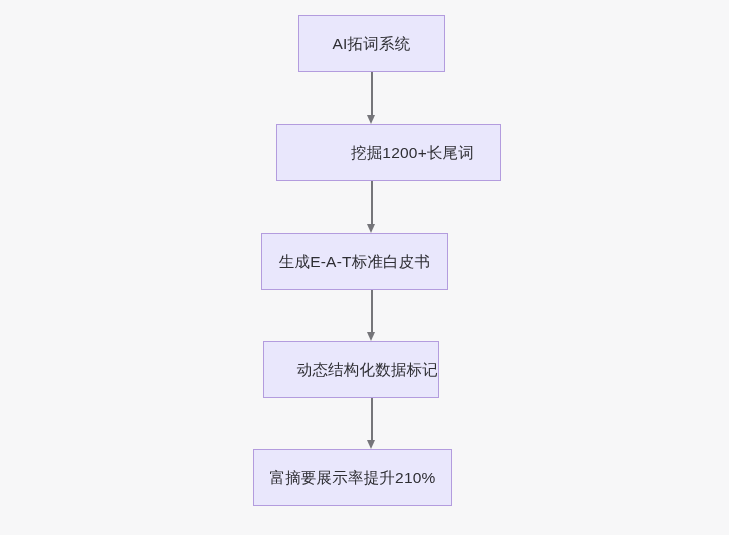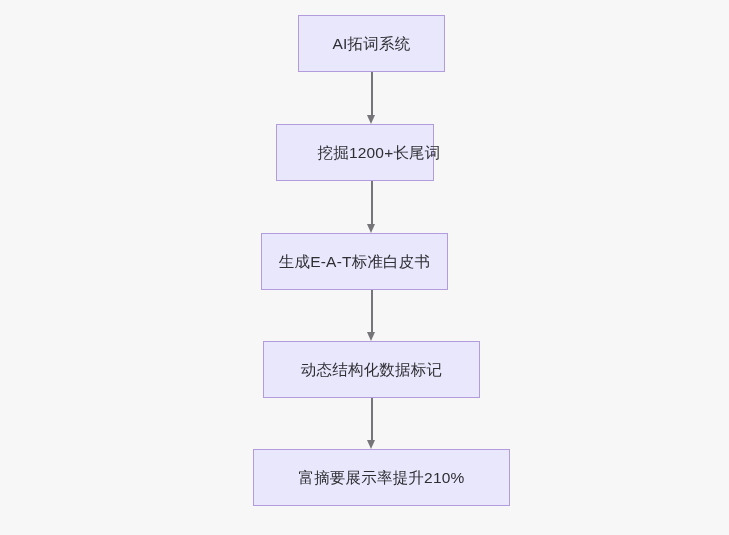--- a/index.html
+++ b/index.html
@@ -34,24 +34,24 @@
   .node-label {
     font-size: 15.5px;
     color: #2e2e33;
     line-height: 1;
     letter-spacing: 0.2px;
     white-space: nowrap;
   }
 
   
   .node-1 { left: 298px; top: 15px;  width: 147px; }
-  .node-2 { left: 276px; top: 124px; width: 158px; padding-left: 48px; }
+  .node-2 { left: 276px; top: 124px; width: 225px; padding-left: 48px; }
   .node-3 { left: 261px; top: 233px; width: 187px; }
-  .node-4 { left: 263px; top: 341px; width: 217px; }
-  .node-5 { left: 253px; top: 449px; width: 257px; }
+  .node-4 { left: 263px; top: 341px; width: 176px; justify-content: flex-end; }
+  .node-5 { left: 253px; top: 449px; width: 199px; }
 
   .connector {
     position: absolute;
     left: 367px;
     width: 9px;
   }
   .connector .shaft {
     position: absolute;
     left: 3.5px;
     top: 0;

